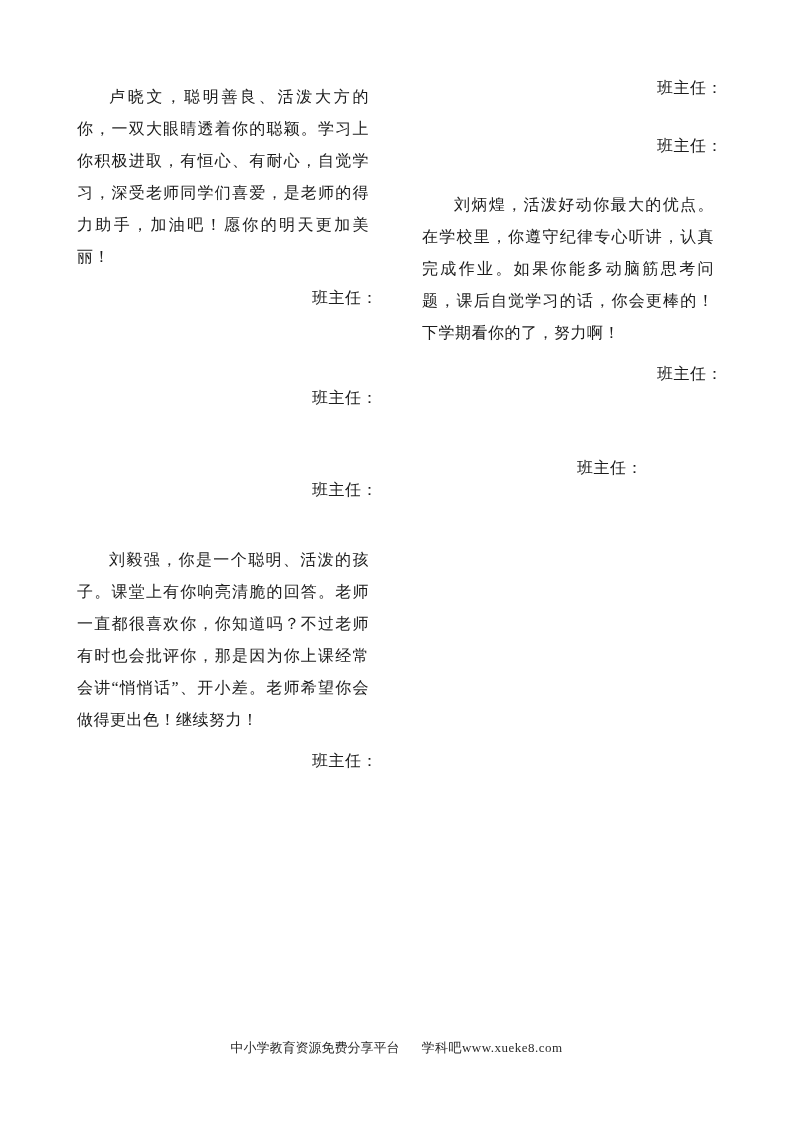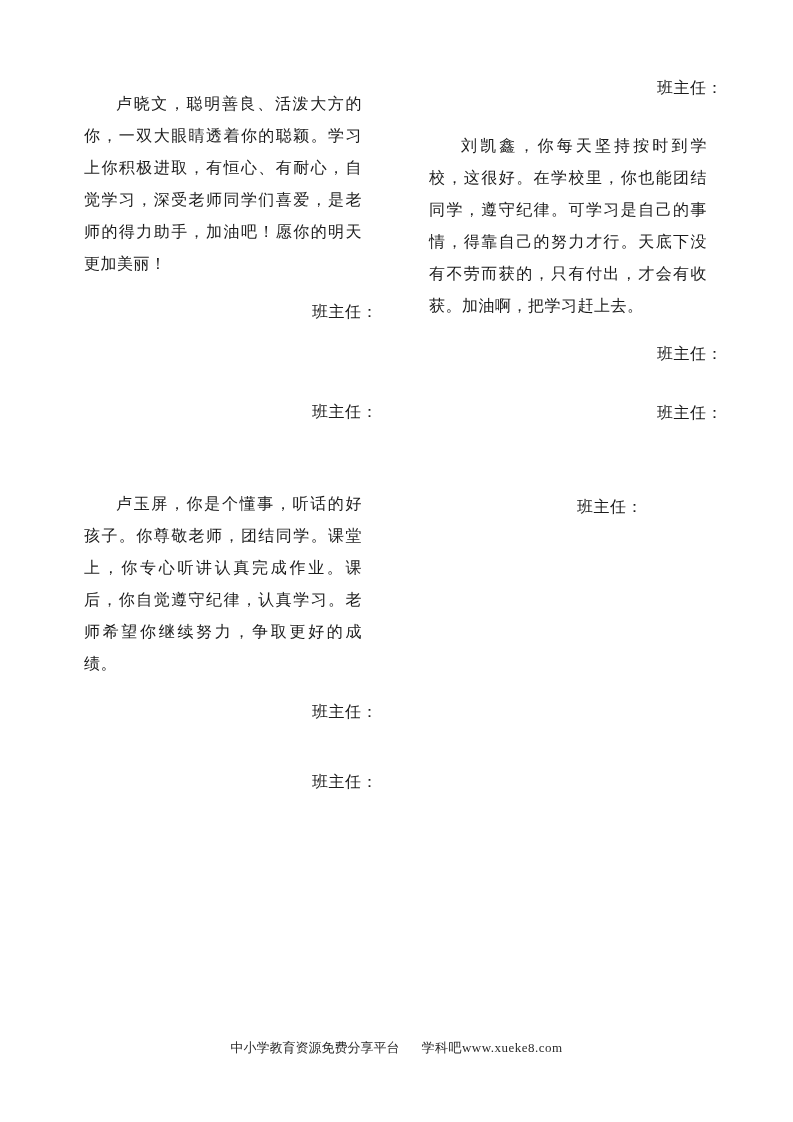--- a/index.html
+++ b/index.html
@@ -21,21 +21,21 @@
     padding: 72px 70px 0 68px;
     gap: 35px;
     box-sizing: border-box;
   }
   .col {
     width: 310px;
     flex: 0 0 310px;
   }
   .block { }
   .para {
-    margin: 16px;
+    margin: 9px;
     font-size: 16px;
     line-height: 32px;
     text-align: justify;
     text-justify: inter-ideograph;
     text-indent: 2em;
     letter-spacing: 0.5px;
   }
   .sign {
     margin: 0;
     font-size: 16px;
@@ -73,42 +73,42 @@
       <div class="block">
         <p class="para">卢晓文，聪明善良、活泼大方的你，一双大眼睛透着你的聪颖。学习上你积极进取，有恒心、有耐心，自觉学习，深受老师同学们喜爱，是老师的得力助手，加油吧！愿你的明天更加美丽！</p>
         <p class="sign">班主任：</p>
       </div>
 
       <div class="block" style="margin-top:68px">
         <p class="sign">班主任：</p>
       </div>
 
       <div class="block" style="margin-top:60px">
-        <p class="para">卢玉屏，你是个懂事，听话的好孩子。你尊敬老师，团结同学。课堂上，你专心听讲认真完成作业。课后，你自觉遵守纪律，认真学习。老师希望你继续努力，争取更好的成绩。</p>
         <p class="sign">班主任：</p>
       </div>
 
       <div class="block" style="margin-top:38px">
+        <p class="para">刘毅强，你是一个聪明、活泼的孩子。课堂上有你响亮清脆的回答。老师一直都很喜欢你，你知道吗？不过老师有时也会批评你，那是因为你上课经常会讲“悄悄话”、开小差。老师希望你会做得更出色！继续努力！</p>
         <p class="sign">班主任：</p>
       </div>
 
     </div>
 
     <div class="col">
 
       <div class="block">
         <p class="sign">班主任：</p>
       </div>
 
       <div class="block" style="margin-top:26px">
-        <p class="para">刘凯鑫，你每天坚持按时到学校，这很好。在学校里，你也能团结同学，遵守纪律。可学习是自己的事情，得靠自己的努力才行。天底下没有不劳而获的，只有付出，才会有收获。加油啊，把学习赶上去。</p>
         <p class="sign">班主任：</p>
       </div>
 
       <div class="block" style="margin-top:27px">
+        <p class="para">刘炳煌，活泼好动你最大的优点。在学校里，你遵守纪律专心听讲，认真完成作业。如果你能多动脑筋思考问题，课后自觉学习的话，你会更棒的！下学期看你的了，努力啊！</p>
         <p class="sign">班主任：</p>
       </div>
 
       <div class="block" style="margin-top:62px">
         <p class="sign sign-indent">班主任：</p>
       </div>
 
     </div>
 
   </div>

